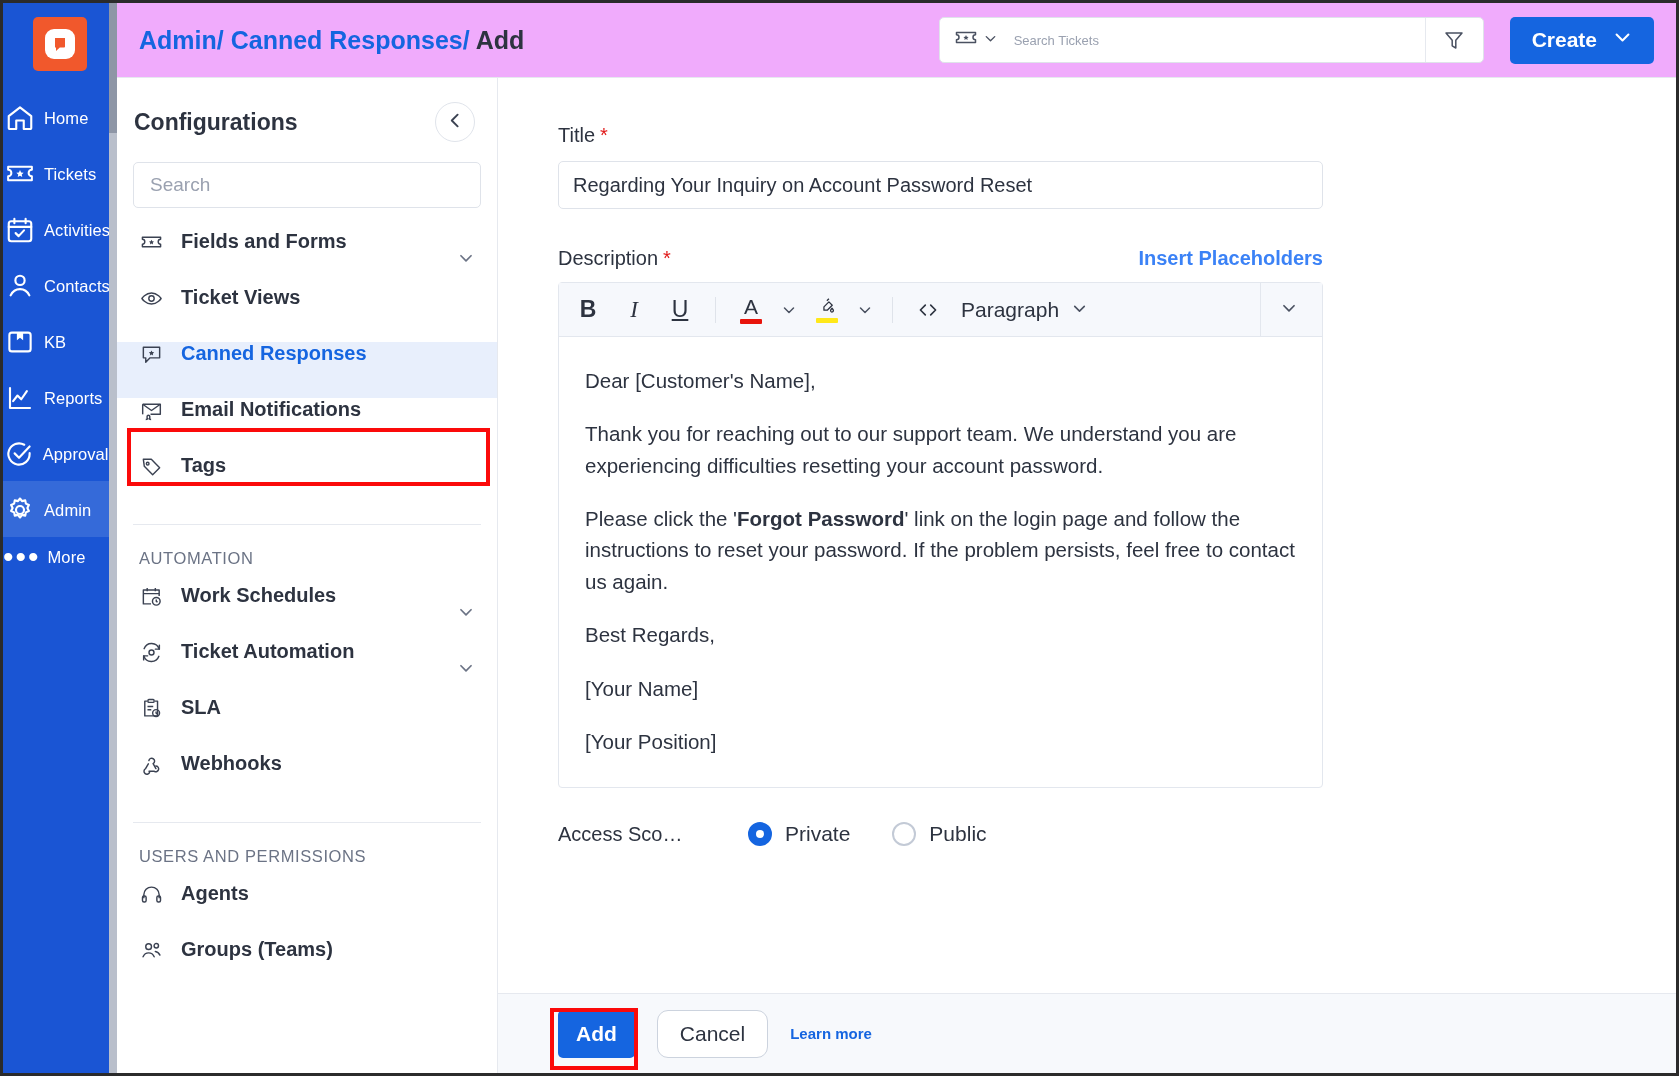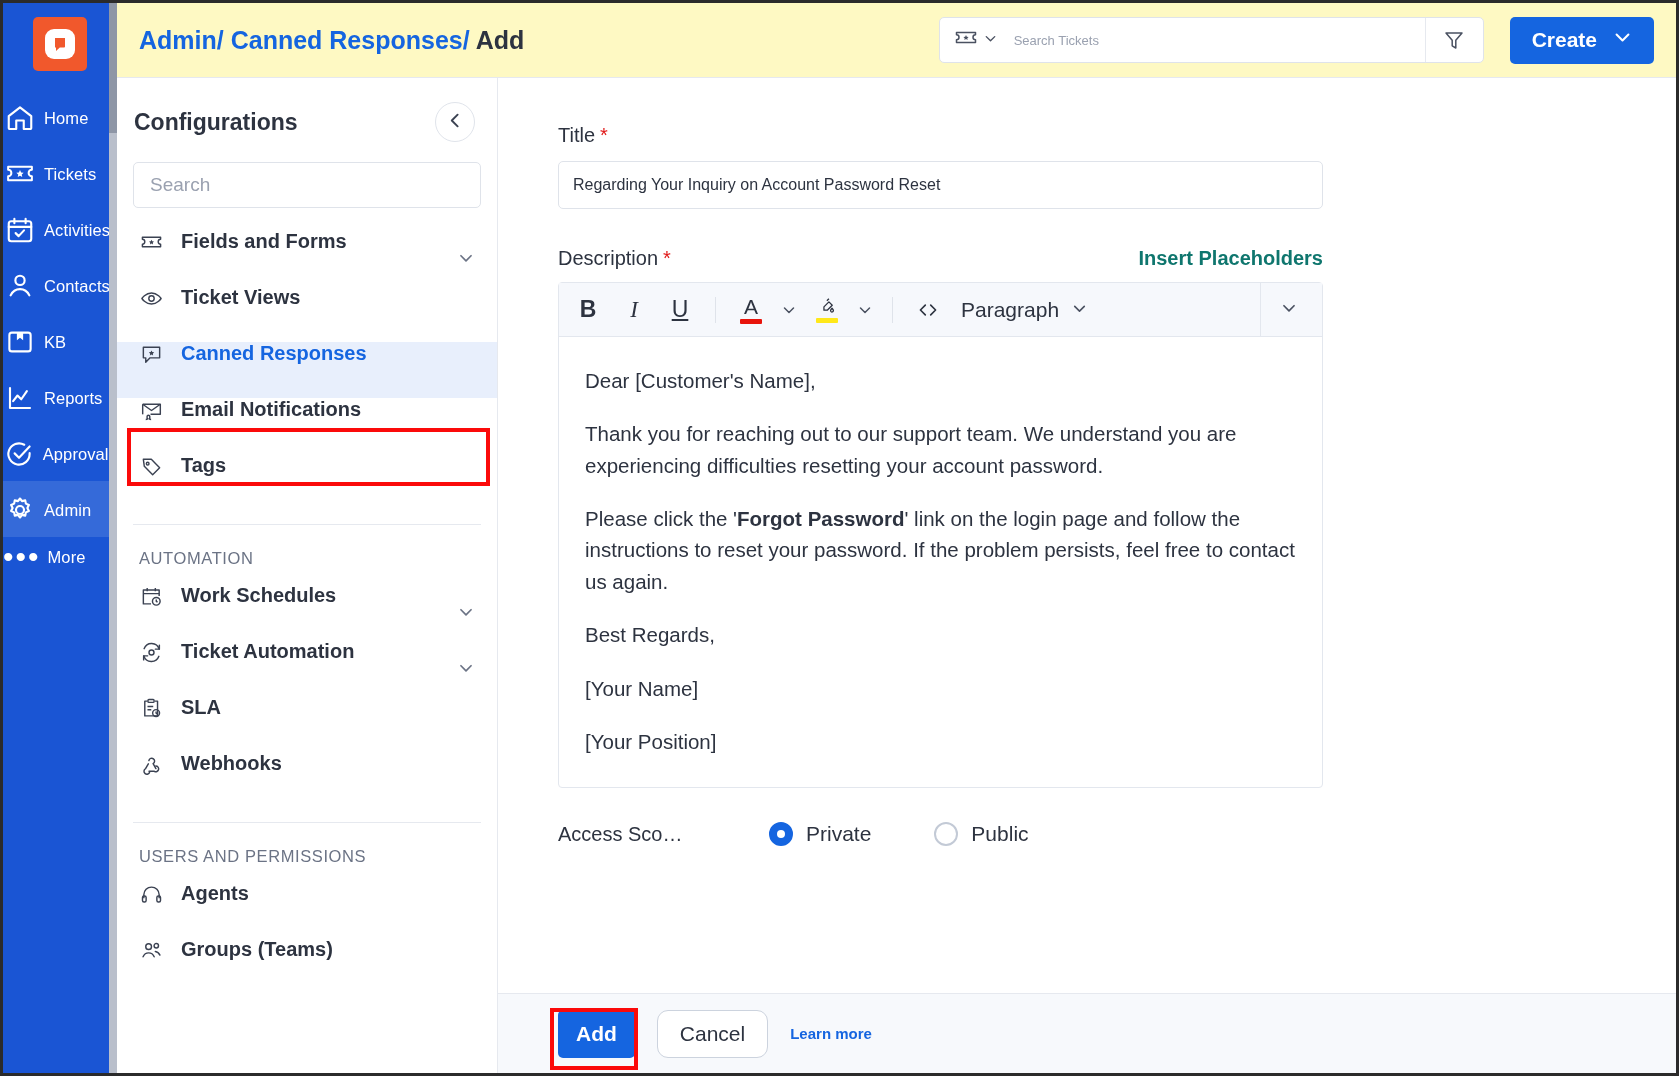--- a/index.html
+++ b/index.html
@@ -76,21 +76,21 @@
   }
 
   
   .topbar {
     height: 75px;
     flex: 0 0 75px;
     display: flex;
     align-items: center;
     border-bottom: 1px solid #e6e9ef;
     padding: 0 22px 0 22px;
-    background:#fef9c3;
+    background:#f0abfc;
   }
   .breadcrumb {
     font-size: 25px;
     font-weight: 700;
     white-space: nowrap;
   }
   .breadcrumb .crumb-link { color: #1565e0; }
   .breadcrumb .crumb-sep { color: #1565e0; }
   .breadcrumb .crumb-current { color: #2d3340; }
 
@@ -236,34 +236,34 @@
     color: #2d3340;
     margin-bottom: 14px;
     display:flex; align-items:center; gap:5px;
   }
   .req { color:#e11b1b; font-size: 20px; }
   .title-input {
     width: 765px; height: 48px;
     border: 1px solid #dfe3ea;
     border-radius: 5px;
     padding: 0 14px;
-    font-size: 16px;
+    font-size: 20px;
     color: #2d3340;
     outline:none;
     font-family: "Liberation Sans", sans-serif;
     background:#fff;
   }
   .desc-row {
     width: 765px;
     display:flex; align-items:flex-end;
     margin-top: 38px; margin-bottom: 12px;
   }
   .insert-ph {
     margin-left:auto;
-    color:#0f766e;
+    color:#3b82f6;
     font-size: 20px;
     font-weight: 700;
     cursor:pointer;
   }
   .editor {
     width: 765px;
     border: 1px solid #e3e7ee;
     border-radius: 4px;
     background:#fff;
   }
@@ -311,21 +311,20 @@
     color: #2d3340;
     margin-bottom: 22px;
   }
   .editor-body p:last-child { margin-bottom: 0; }
   .editor-body b { font-weight: 700; }
 
   .access-row {
     display:flex; align-items:center;
     margin-top: 34px;
     width: 765px;
-    gap: 21px;
   }
   .access-label { font-size: 20px; color:#2d3340; width: 190px; }
   .radio-opt { display:flex; align-items:center; gap:13px; cursor:pointer; margin-right: 42px; }
   .radio {
     width: 24px; height:24px; border-radius:50%;
     border:2px solid #c3cad6; background:#fff;
     display:flex; align-items:center; justify-content:center;
     flex:0 0 24px;
   }
   .radio.checked { border-color:#1565e0; background:#1565e0; }

